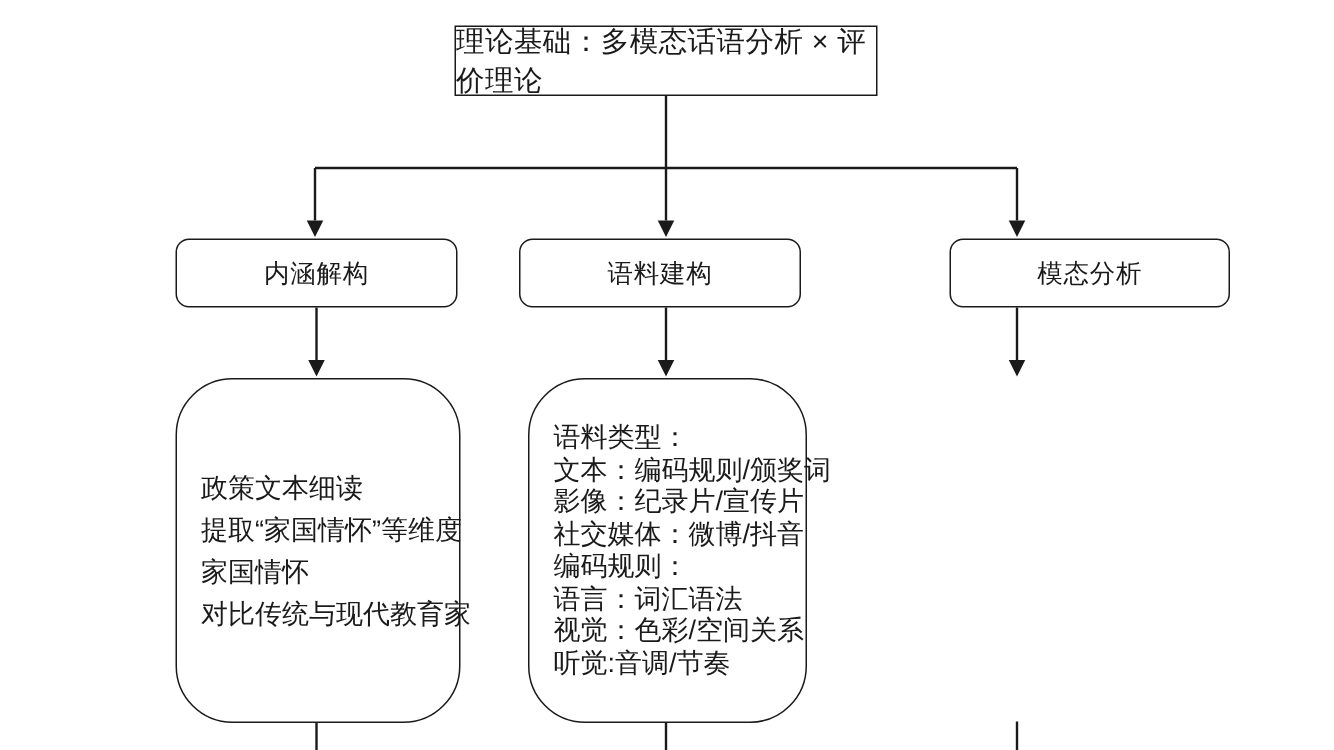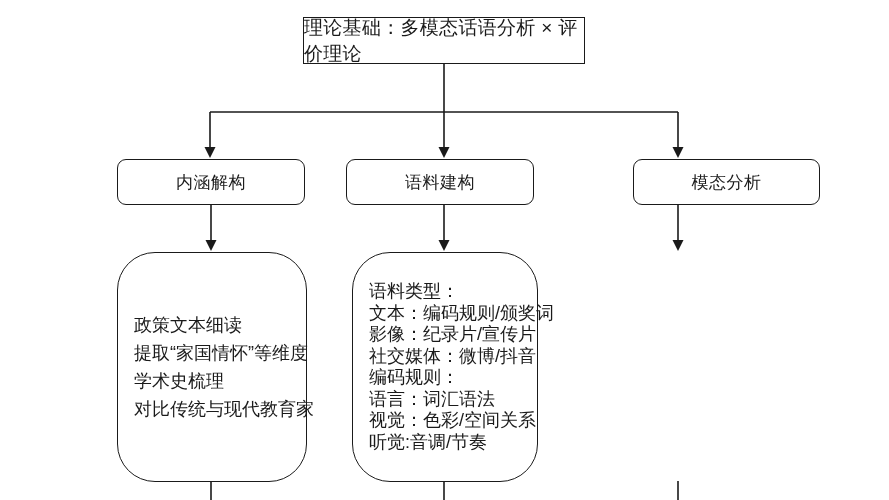--- a/index.html
+++ b/index.html
@@ -120,21 +120,21 @@
     <span>语料建构</span>
   </div>
   <div class="box header-box" id="hb-right">
     <span>模态分析</span>
   </div>
 
   <div class="box detail-box" id="db-left">
     <div class="detail-lines">
       <div class="detail-line">政策文本细读</div>
       <div class="detail-line">提取“家国情怀”等维度</div>
-      <div class="detail-line">学术史梳理</div>
+      <div class="detail-line">家国情怀</div>
       <div class="detail-line">对比传统与现代教育家</div>
     </div>
   </div>
 
   <div class="box detail-box" id="db-center">
     <div class="detail-lines">
       <div class="detail-line">语料类型：</div>
       <div class="detail-line">文本：编码规则/颁奖词</div>
       <div class="detail-line">影像：纪录片/宣传片</div>
       <div class="detail-line">社交媒体：微博/抖音</div>

